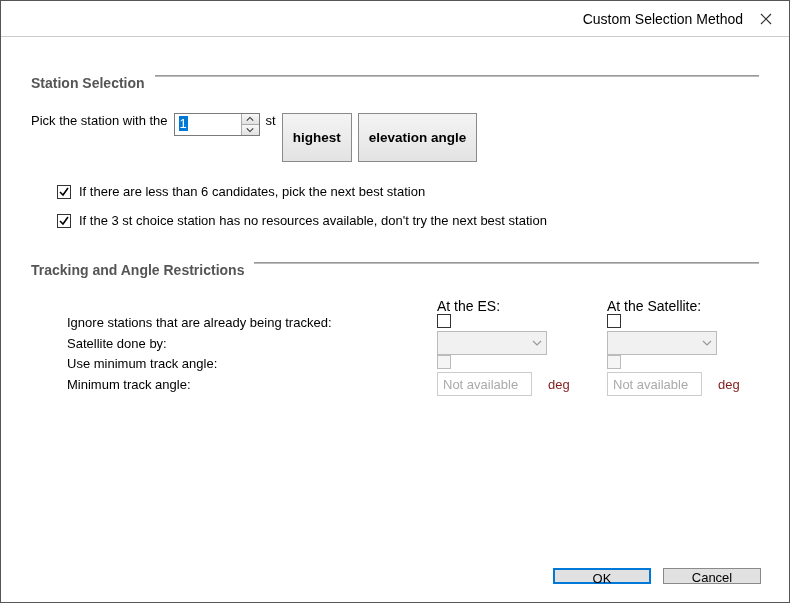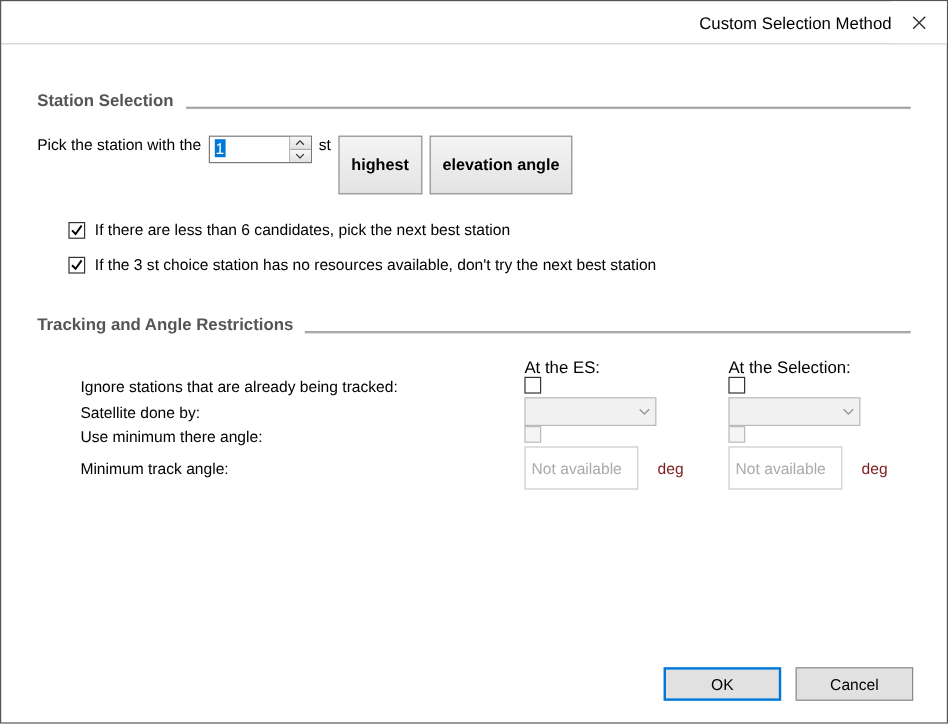--- a/index.html
+++ b/index.html
@@ -38,21 +38,21 @@
 
   .content {
     padding: 18px 30px 12px 30px;
     flex: 1;
     display: flex;
     flex-direction: column;
   }
 
   .group-header {
     display: flex;
-    align-items: flex-end;
+    align-items: flex-start;
     margin: 20px 0 14px 0;
     gap: 10px;
   }
   .group-header .gh-label {
     font-weight: 700;
     color: #555;
     font-size: 14px;
     white-space: nowrap;
   }
   .group-header .gh-rule {
@@ -144,40 +144,40 @@
     display: flex;
     align-items: center;
     justify-content: flex-end;
     padding-right: 4px;
     color: #999;
   }
   .combo svg { width: 10px; height: 6px; }
 
   .txt-dis {
     width: 95px;
-    height: 36px;
+    height: 24px;
     border: 1px solid #ccc;
     background: #fff;
     color: #aaa;
     padding: 3px 5px;
     font-size: 13px;
     display: inline-flex;
     align-items: center;
   }
   .unit { color: #7f1d1d; margin-left: 16px; font-size: 13px; }
 
   .footer {
     display: flex;
     justify-content: flex-end;
     gap: 12px;
     padding: 0 28px 18px 0;
   }
   .btn {
     width: 98px;
-    height: 28px;
+    height: 16px;
     border: 1px solid #8a8a8a;
     background: #e1e1e1;
     font-size: 13px;
     cursor: pointer;
   }
   .btn.primary {
     border: 2px solid #0078d7;
   }
 </style>
 </head>
@@ -241,21 +241,21 @@
 
   <div class="group-header" style="margin-top:34px">
     <span class="gh-label">Tracking and Angle Restrictions</span>
     <span class="gh-rule"></span>
   </div>
 
   <div class="grid-restr">
     <span></span>
     <span class="col-a-head">At the ES:</span>
     <span></span>
-    <span class="col-b-head">At the Selection:</span>
+    <span class="col-b-head">At the Satellite:</span>
     <span></span>
 
     <span>Ignore stations that are already being tracked:</span>
     <span><span class="chk"></span></span>
     <span></span>
     <span><span class="chk"></span></span>
     <span></span>
 
     <span>Satellite done by:</span>
     <span>
@@ -268,21 +268,21 @@
     <span></span>
     <span>
         <span class="combo">
           <svg viewBox="0 0 10 6">
             <path d="M1 1 L5 5 L9 1" fill="none" stroke="#999" stroke-width="1.2"></path>
           </svg>
         </span>
       </span>
     <span></span>
 
-    <span>Use minimum there angle:</span>
+    <span>Use minimum track angle:</span>
     <span><span class="chk disabled"></span></span>
     <span></span>
     <span><span class="chk disabled"></span></span>
     <span></span>
 
     <span>Minimum track angle:</span>
     <span><span class="txt-dis">Not available</span><span class="unit">deg</span></span>
     <span></span>
     <span><span class="txt-dis">Not available</span><span class="unit">deg</span></span>
     <span></span>

